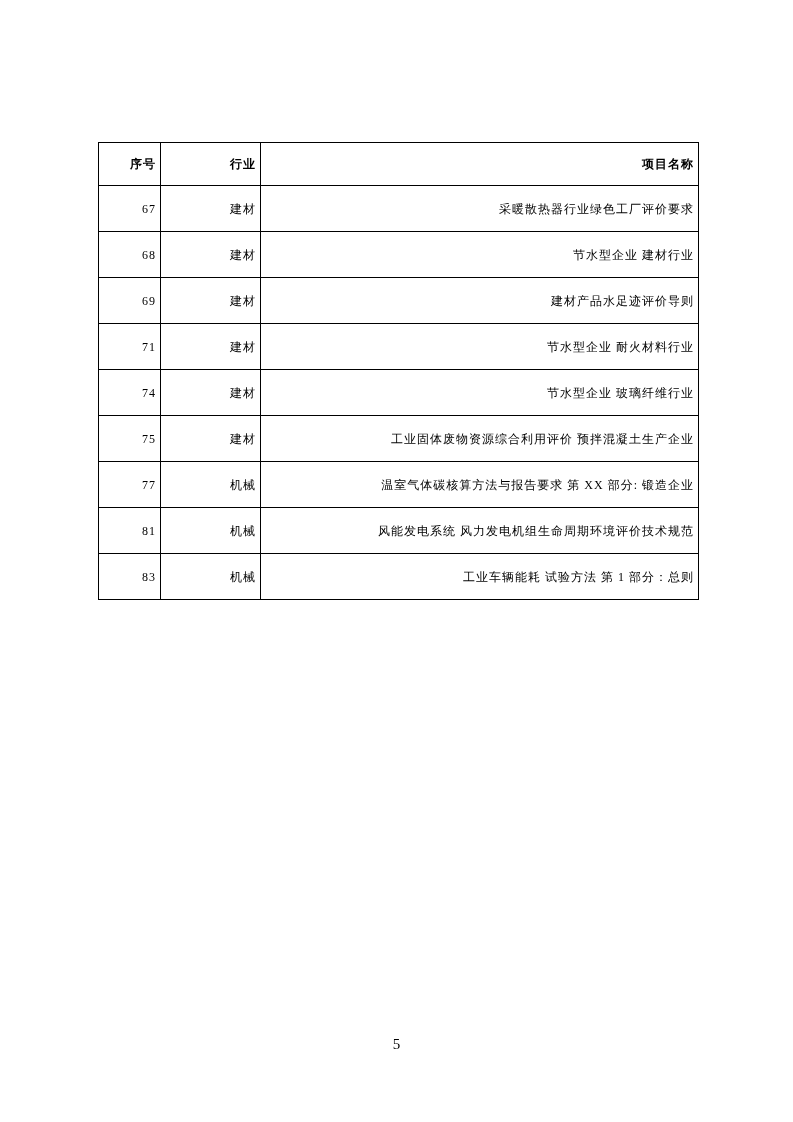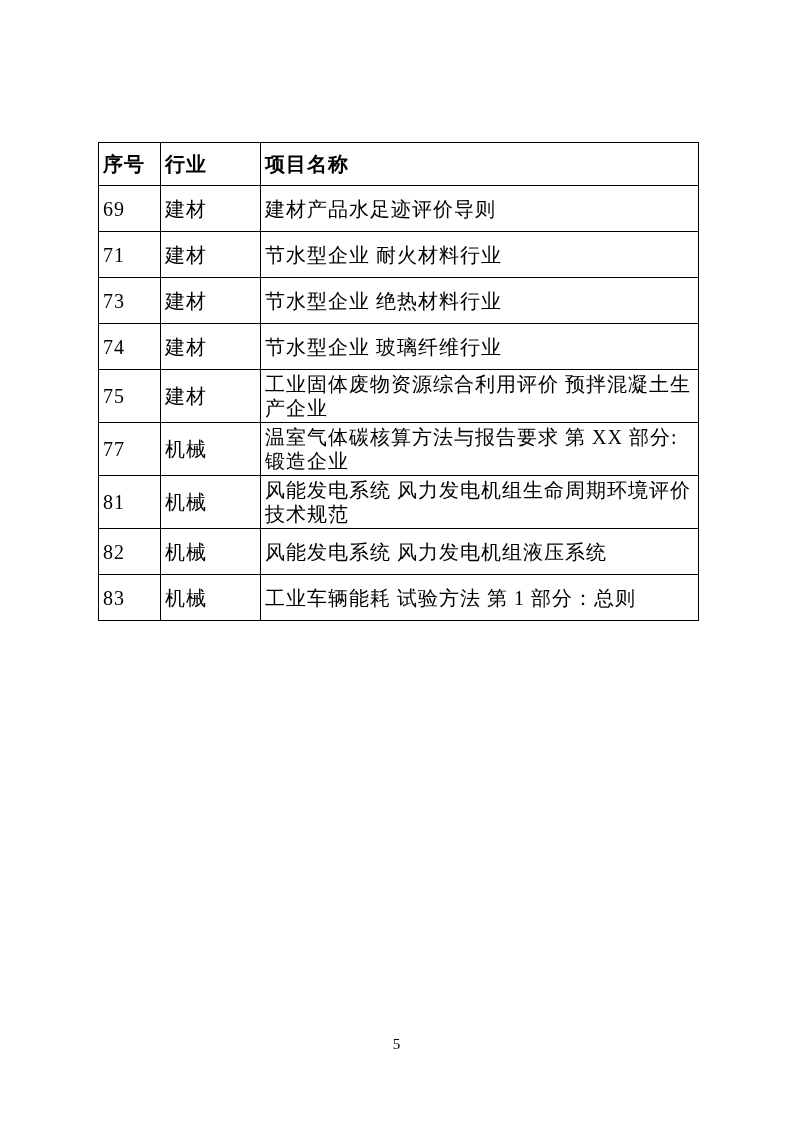--- a/index.html
+++ b/index.html
@@ -24,24 +24,24 @@
     position: absolute;
     left: 98px;
     top: 142px;
     width: 600px;
     border-collapse: collapse;
     table-layout: fixed;
   }
   .standards-table th,
   .standards-table td {
     border: 1px solid #000000;
-    text-align: left;
+    text-align: right;
     vertical-align: middle;
     padding: 2px 4px;
-    font-size: 20px;
+    font-size: 12px;
     line-height: 24px;
     letter-spacing: 1px;
     word-break: break-all;
   }
   .standards-table th {
     height: 38px;
     font-weight: bold;
   }
   .standards-table td {
     height: 41px;
@@ -70,33 +70,38 @@
     </colgroup>
     <thead>
       <tr>
         <th>序号</th>
         <th>行业</th>
         <th>项目名称</th>
       </tr>
     </thead>
     <tbody>
         <tr>
+          <td>67</td>
+          <td>建材</td>
+          <td>采暖散热器行业绿色工厂评价要求</td>
+        </tr>
+        <tr>
+          <td>68</td>
+          <td>建材</td>
+          <td>节水型企业 建材行业</td>
+        </tr>
+        <tr>
           <td>69</td>
           <td>建材</td>
           <td>建材产品水足迹评价导则</td>
         </tr>
         <tr>
           <td>71</td>
           <td>建材</td>
           <td>节水型企业 耐火材料行业</td>
-        </tr>
-        <tr>
-          <td>73</td>
-          <td>建材</td>
-          <td>节水型企业 绝热材料行业</td>
         </tr>
         <tr>
           <td>74</td>
           <td>建材</td>
           <td>节水型企业 玻璃纤维行业</td>
         </tr>
         <tr>
           <td>75</td>
           <td>建材</td>
           <td>工业固体废物资源综合利用评价 预拌混凝土生产企业</td>
@@ -105,25 +110,20 @@
           <td>77</td>
           <td>机械</td>
           <td>温室气体碳核算方法与报告要求 第 XX 部分: 锻造企业</td>
         </tr>
         <tr>
           <td>81</td>
           <td>机械</td>
           <td>风能发电系统 风力发电机组生命周期环境评价技术规范</td>
         </tr>
         <tr>
-          <td>82</td>
-          <td>机械</td>
-          <td>风能发电系统 风力发电机组液压系统</td>
-        </tr>
-        <tr>
           <td>83</td>
           <td>机械</td>
           <td>工业车辆能耗 试验方法 第 1 部分：总则</td>
         </tr>
       </tbody>
   </table>
 
   <div class="page-footer">5</div>
 
 </div>

